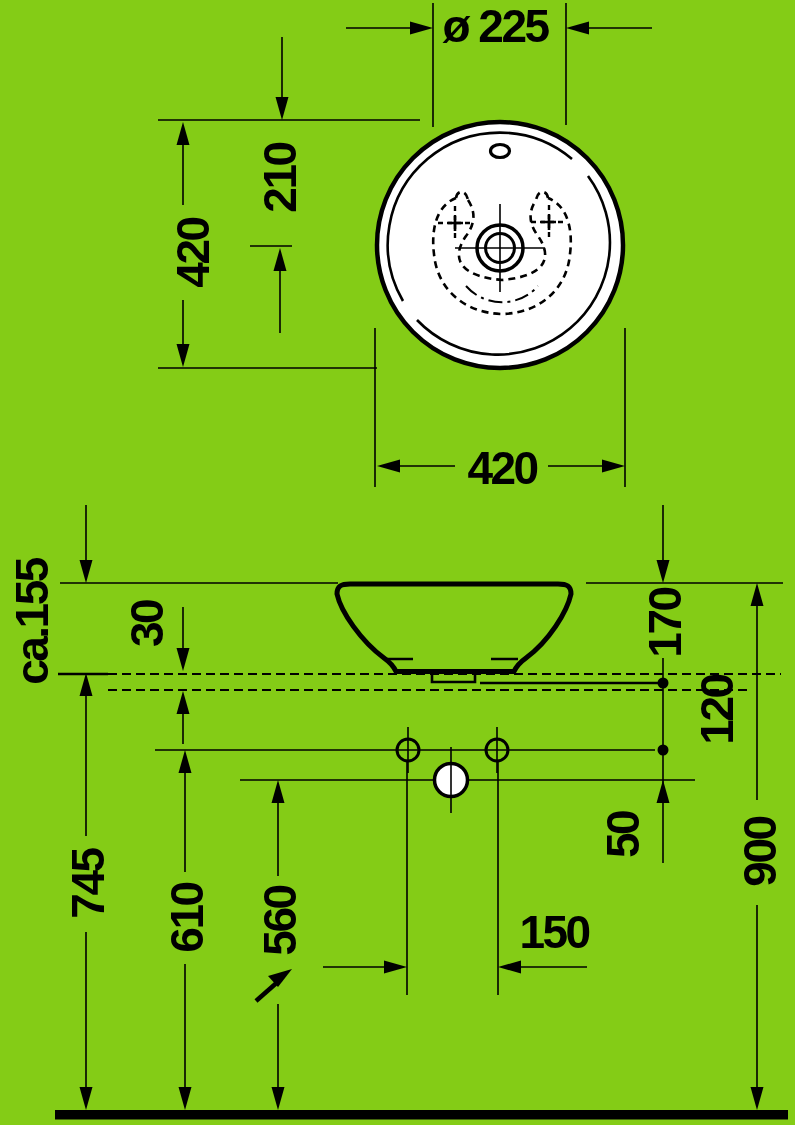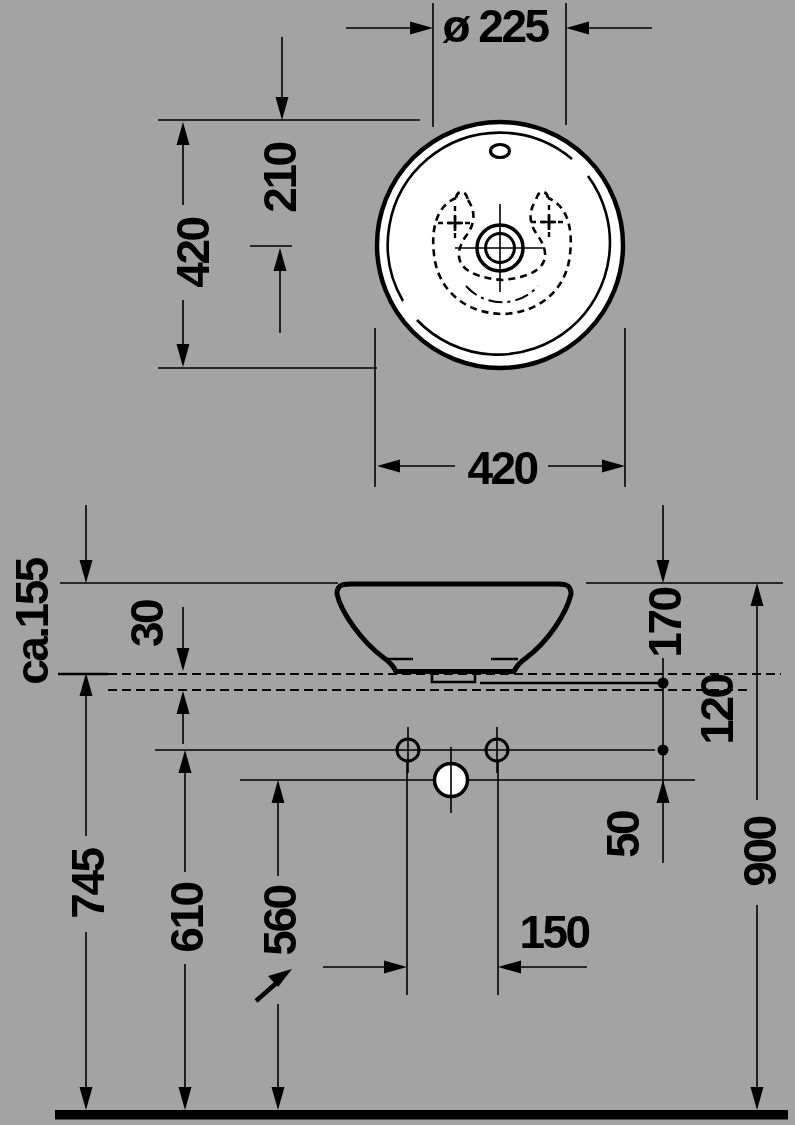--- a/index.html
+++ b/index.html
@@ -1,17 +1,17 @@
 <!DOCTYPE html>
 <html><head>
 <meta charset="utf-8">
 <style>
   html,body{margin:0;padding:0;background:#ffffff;}
   .sheet{
-    width:795px;height:1125px;position:relative;background:#a3a3a3;
+    width:795px;height:1125px;position:relative;background:#84cc16;
     font-family:"Liberation Sans", sans-serif;
   }
   svg{display:block;}
   .dim-text{
     font-family:"Liberation Sans", sans-serif;
     font-weight:bold;
     font-size:46px;
     letter-spacing:-2.5px;
     fill:#000000;
   }

